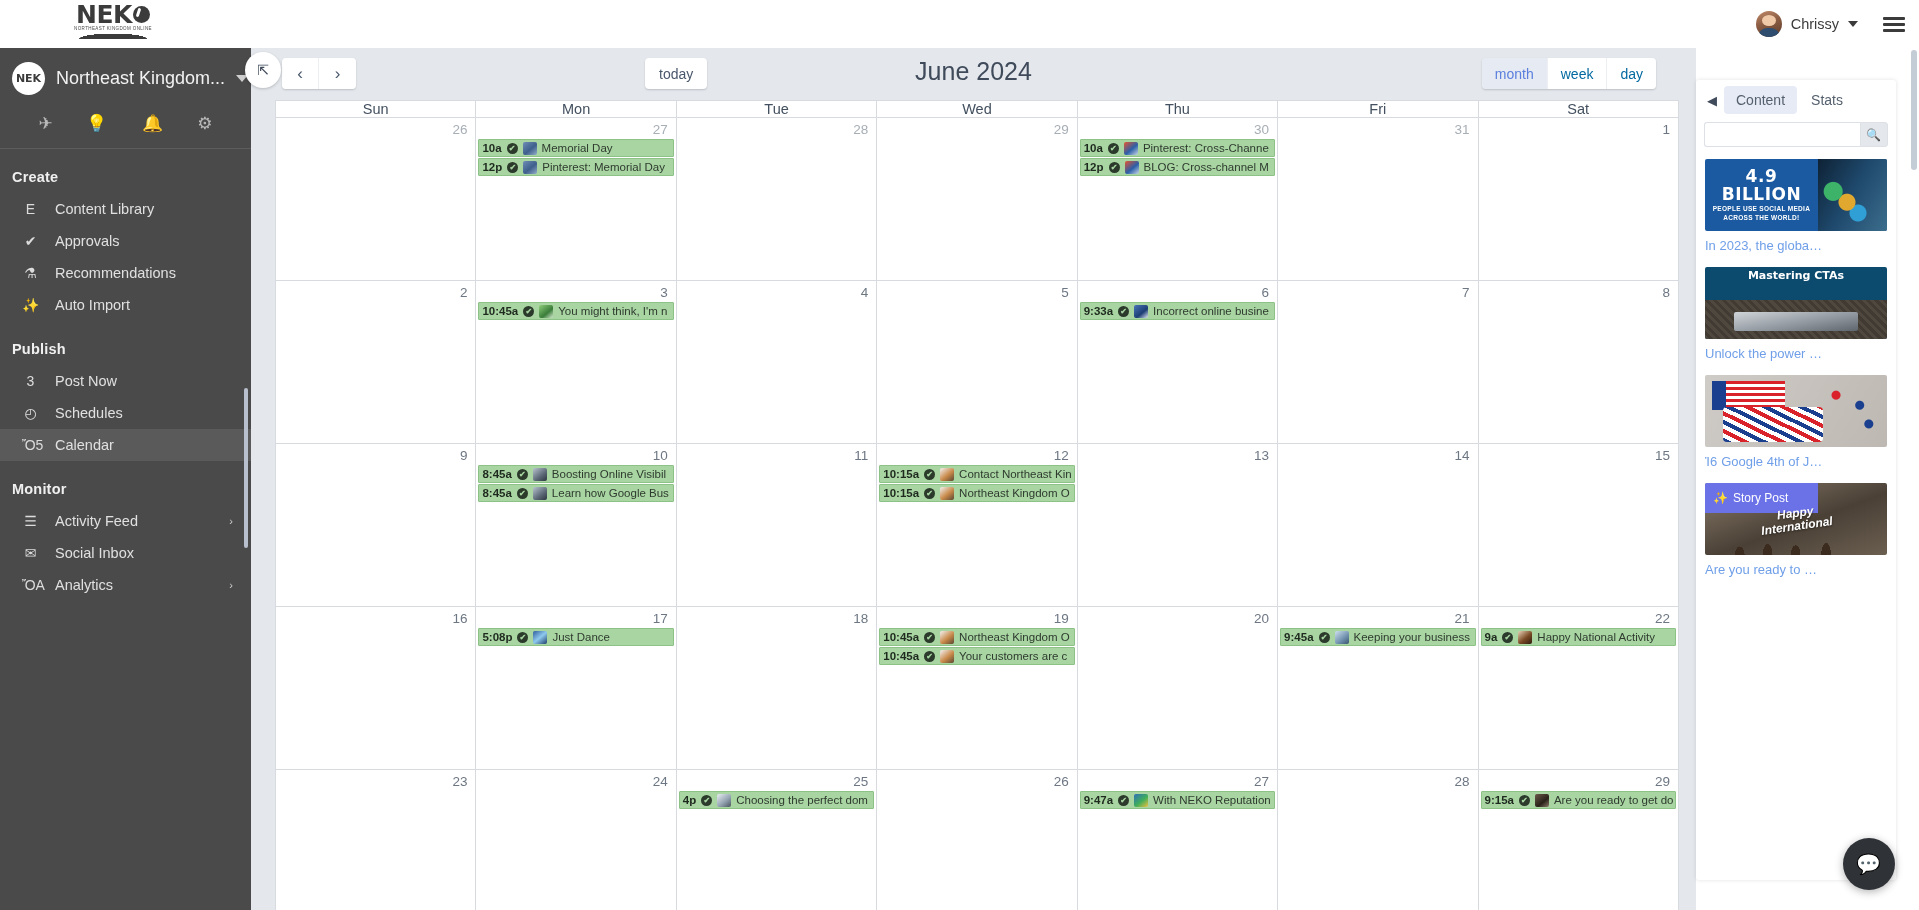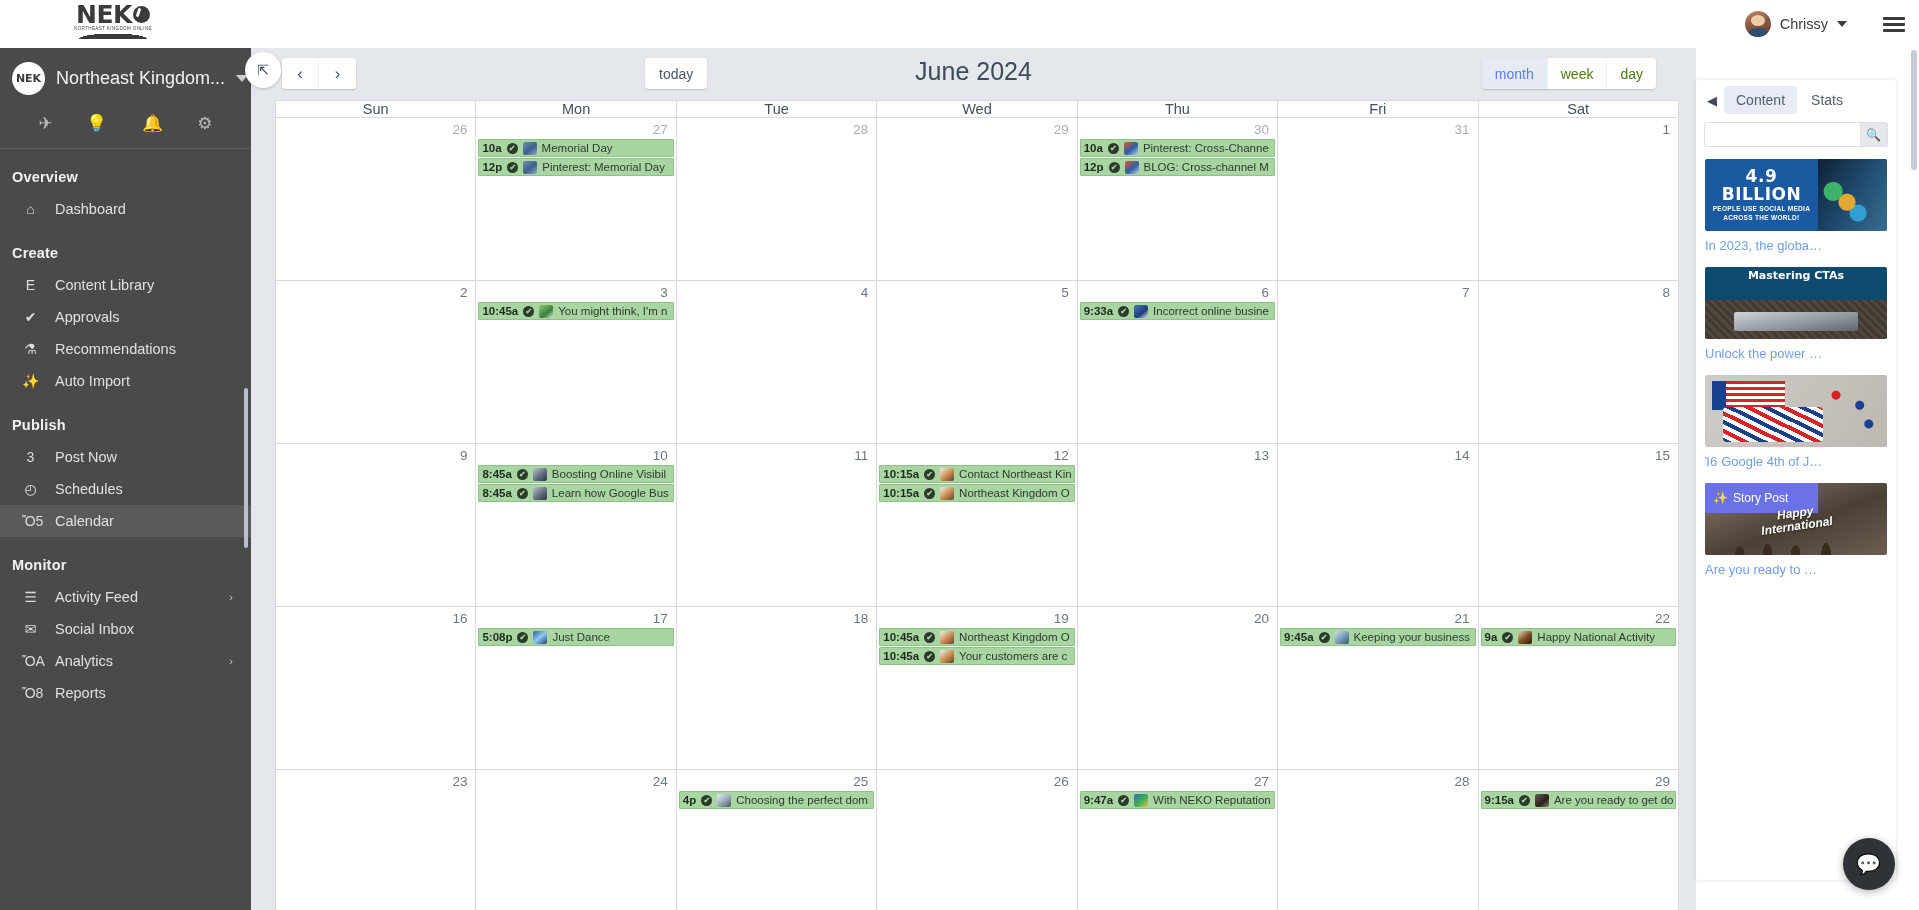--- a/index.html
+++ b/index.html
@@ -35,21 +35,21 @@
     text-align: center; width: 110px; margin-top: 1px;
     font-family: "Liberation Sans", sans-serif;
   }
   .brand-mtn {
     width: 104px; height: 8px; margin: 0 auto;
     background: radial-gradient(ellipse 56px 9px at 50% 100%, #3b3b3b 60%, transparent 61%);
   }
 
   .topbar-right {
     position: absolute; right: 14px; top: 0; height: 48px;
-    display: flex; align-items: center; gap: 36px;
+    display: flex; align-items: center; gap: 25px;
   }
   .avatar-sm {
     width: 26px; height: 26px; border-radius: 50%; overflow: hidden;
     background: linear-gradient(160deg,#c38b6a 0%,#8a5c43 45%,#5b3a2a 100%);
     position: relative; flex: none;
   }
   .avatar-sm::before {
     content:""; position:absolute; left:6px; top:4px; width:14px; height:11px;
     border-radius:50%; background:#f0c9a8;
   }
@@ -142,21 +142,21 @@
   .cal-title {
     position: absolute; left: 0; right: 0; top: 9px; text-align: center;
     font-size: 25px; color: #3f4a5a; font-weight: normal;
   }
   .view-group {
     position: absolute; right: 40px; top: 10px; display: flex;
     border-radius: 4px; overflow: hidden; box-shadow: 0 1px 2px rgba(0,0,0,.18);
   }
   .view-btn {
     background: #fff; border: none; height: 31px; padding: 0 13px;
-    font-size: 14px; color: #4d7c0f; cursor: pointer;
+    font-size: 14px; color: #0369a1; cursor: pointer;
     border-right: 1px solid #eceef1;
   }
   .view-btn:last-child { border-right: none; }
   .view-btn.active { background: #e6eaf2; color: #5a7fdd; }
 
   
   .cal-grid {
     position: absolute; left: 24px; top: 52px;
     width: 1404px; height: 820px; background: #fff;
     border: 1px solid #d7dbe0; border-bottom: none;
@@ -368,27 +368,20 @@
     <div class="acct-caret"></div>
   </div>
   <div class="acct-icons">
     <span class="ic">✈</span>
     <span class="ic">💡</span>
     <span class="ic">🔔</span>
     <span class="ic">⚙</span>
   </div>
   <div id="nav-root">
       <div class="nav-section">
-        <div class="nav-head">Overview</div>
-        <div class="nav-item">
-          <span class="nic">⌂</span>
-          <span>Dashboard</span>
-        </div>
-      </div>
-      <div class="nav-section">
         <div class="nav-head">Create</div>
         <div class="nav-item">
           <span class="nic">὜E</span>
           <span>Content Library</span>
         </div>
         <div class="nav-item">
           <span class="nic">✔</span>
           <span>Approvals</span>
         </div>
         <div class="nav-item">
@@ -423,24 +416,20 @@
           <span class="chev">›</span>
         </div>
         <div class="nav-item">
           <span class="nic">✉</span>
           <span>Social Inbox</span>
         </div>
         <div class="nav-item">
           <span class="nic">ὌA</span>
           <span>Analytics</span>
           <span class="chev">›</span>
-        </div>
-        <div class="nav-item">
-          <span class="nic">Ὄ8</span>
-          <span>Reports</span>
         </div>
       </div>
     </div>
   <div class="sidebar-scroll"></div>
 </div>
 
 <div class="main">
 
   <div class="cal-toolbar">
     <div class="btn-group">

